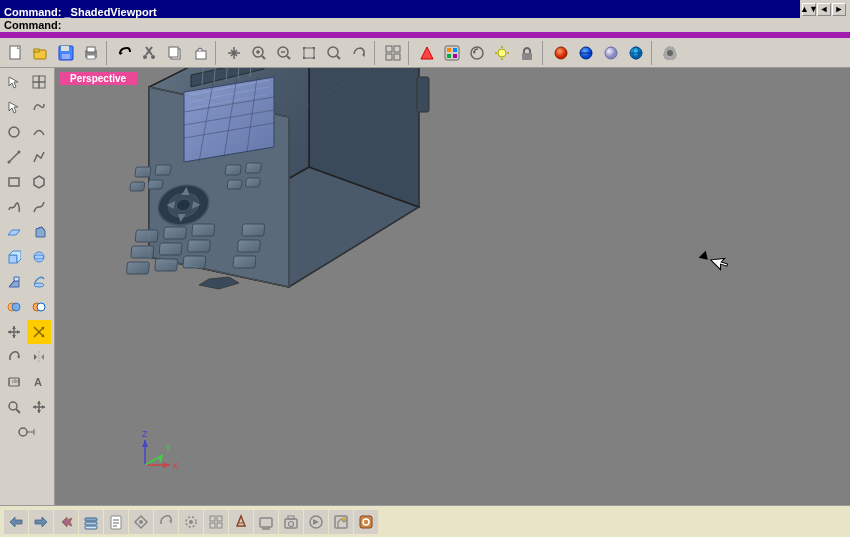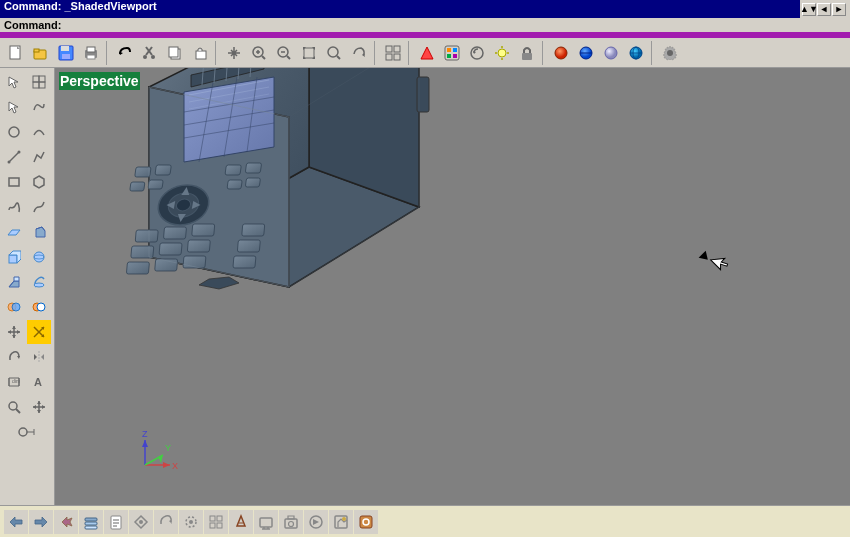--- a/index.html
+++ b/index.html
@@ -4,21 +4,21 @@
   <style>
     * { margin: 0; padding: 0; box-sizing: border-box; }
     body { width: 850px; height: 537px; overflow: hidden; background: #d4d0c8; font-family: 'Tahoma', 'Arial', sans-serif; font-size: 11px; }
 
     
     #title-bar {
       background: #000080;
       color: white;
       height: 18px;
       display: flex;
-      align-items: flex-start;
+      align-items: flex-end;
       padding: 0 4px;
       font-size: 11px;
       font-weight: bold;
     }
     .title-btn {
       width: 14px; height: 13px;
       background: #d4d0c8;
       border: 1px solid #888;
       border-top-color: #fff;
       border-left-color: #fff;
@@ -91,24 +91,24 @@
     #viewport {
       flex: 1;
       background: #808080;
       position: relative;
       overflow: hidden;
     }
     #perspective-label {
       position: absolute;
       top: 4px;
       left: 4px;
-      background: #15803d;
+      background: #ec4899;
       color: white;
-      padding: 1px 1px;
-      font-size: 14px;
+      padding: 1px 11px;
+      font-size: 10px;
       font-weight: bold;
       z-index: 10;
     }
 
     
     #axis-indicator {
       position: absolute;
       bottom: 30px;
       left: 20px;
       width: 60px;

